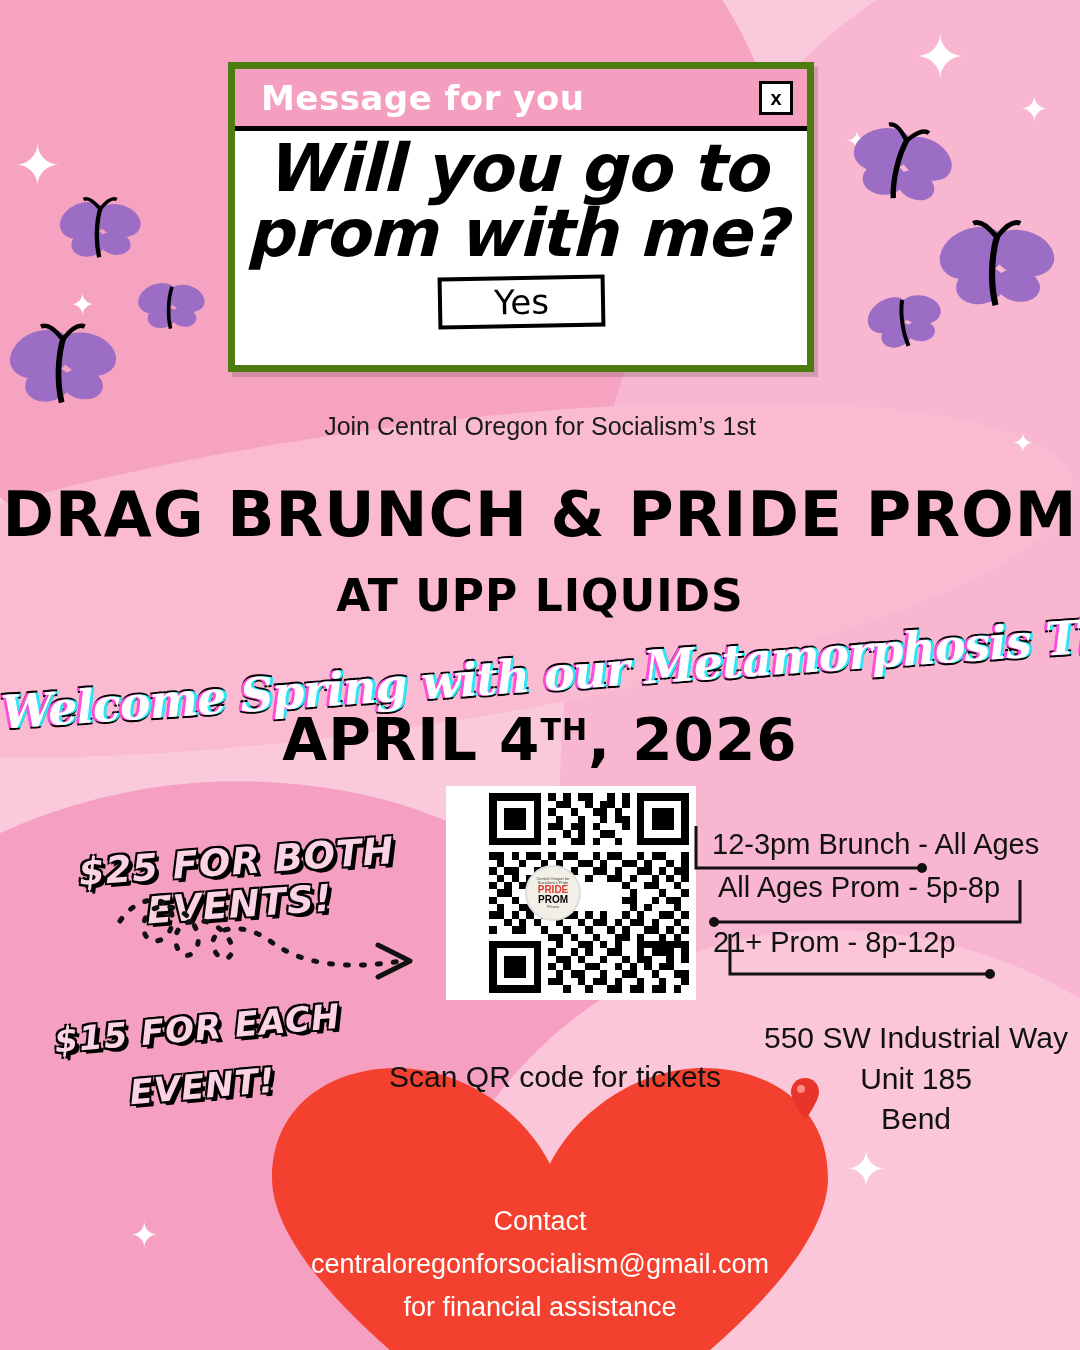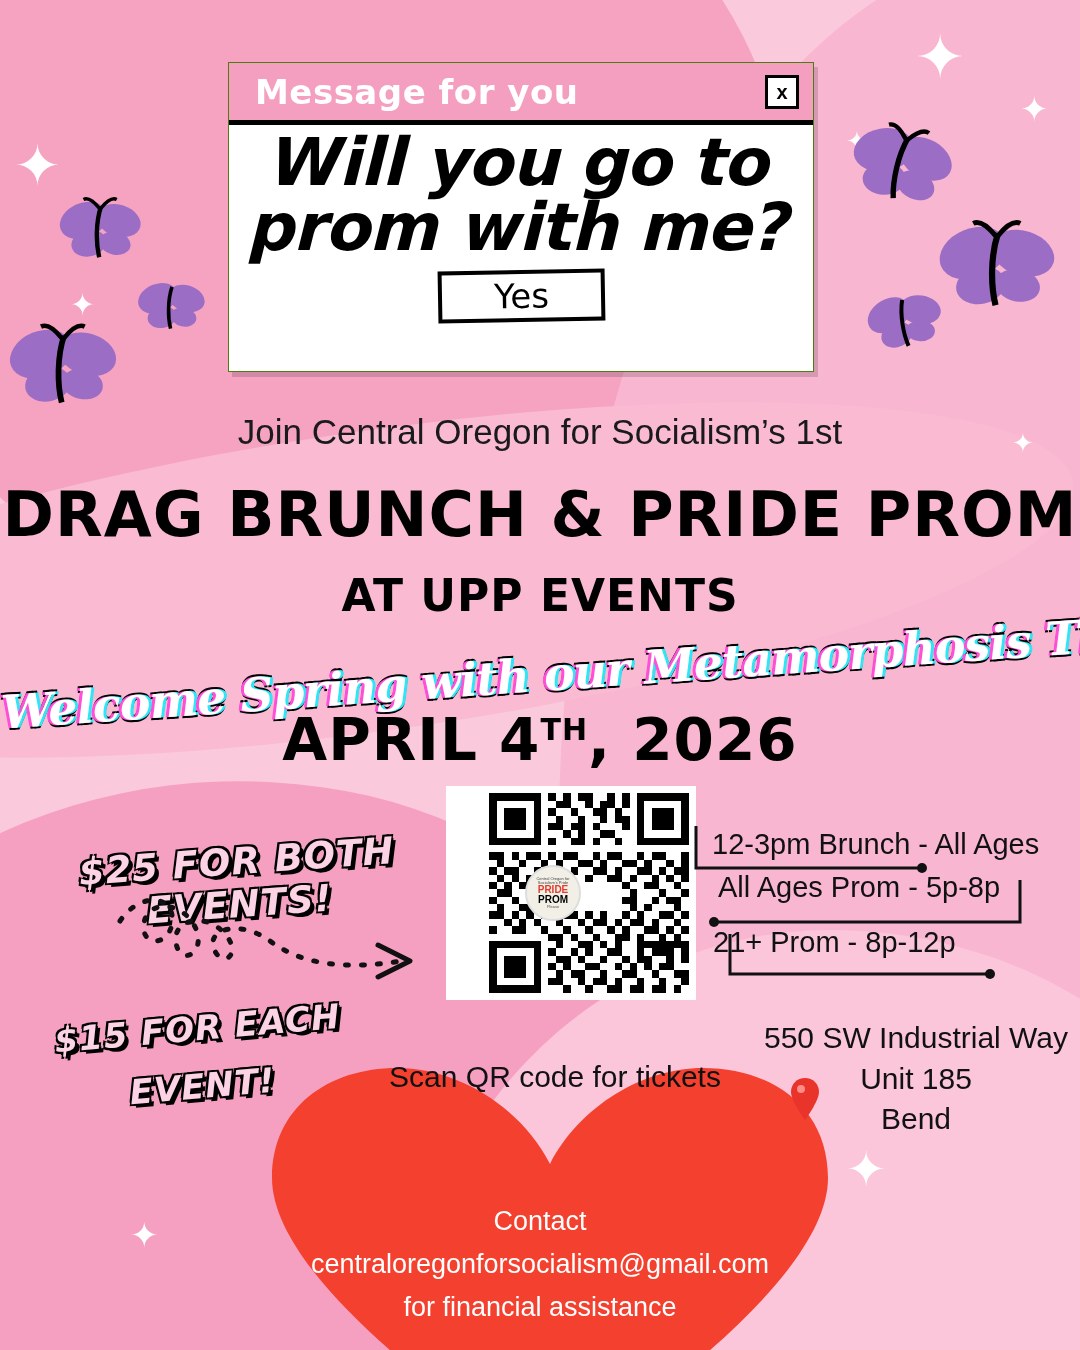--- a/index.html
+++ b/index.html
@@ -42,21 +42,21 @@
 
   
   .spark { position: absolute; color: #fff; line-height: 1; user-select: none; }
 
   
   .butterfly { position: absolute; }
 
   
   .popup {
     position: absolute; left: 228px; top: 62px; width: 586px; height: 310px;
-    border: 1px solid #4d7c0f; background: #fff; z-index: 5;
+    border: 7px solid #4d7c0f; background: #fff; z-index: 5;
     box-shadow: 4px 5px 0 rgba(0,0,0,0.15);
   }
   .popup-title-bar {
     height: 62px; background: #f49ec0; border-bottom: 5px solid #000;
     display: flex; align-items: center; justify-content: space-between;
     padding: 0 14px 0 26px;
   }
   .popup-title {
     font-size: 34px; font-weight: bold; color: #fff; letter-spacing: 0.5px;
     font-family: "DejaVu Sans", sans-serif;
@@ -83,21 +83,21 @@
     border: 4px solid #000; background: #fff;
     padding: 2px 52px; font-size: 34px; color: #000;
     font-family: "DejaVu Sans", sans-serif;
     transform: rotate(-1deg);
   }
 
   
   .content { position: relative; z-index: 6; }
   .join-line {
     position: absolute; top: 412px; left: 0; width: 100%;
-    text-align: center; font-size: 35px; color: #1a1a1a;
+    text-align: center; font-size: 25px; color: #1a1a1a;
     font-family: "Liberation Sans", sans-serif;
   }
   .main-title {
     position: absolute; top: 478px; left: 0; width: 100%;
     text-align: center; font-size: 62px; font-weight: bold; color: #000;
     font-family: "DejaVu Sans", sans-serif;
     letter-spacing: 1px;
   }
   .venue {
     position: absolute; top: 570px; left: 0; width: 100%;
@@ -297,21 +297,21 @@
     <div class="popup-question">Will you go to</div>
     <div class="popup-question">prom with me?</div>
     <div class="popup-yes">Yes</div>
   </div>
 </div>
 
 <div class="content">
 
   <div class="join-line">Join Central Oregon for Socialism’s 1st</div>
   <div class="main-title">DRAG BRUNCH &amp; PRIDE PROM</div>
-  <div class="venue">AT UPP EVENTS</div>
+  <div class="venue">AT UPP LIQUIDS</div>
   <div class="theme-line">Welcome Spring with our Metamorphosis Theme</div>
 
   <div class="date-line">
     <span>APRIL 4</span><sup>TH</sup><span>, 2026</span>
   </div>
 
   <div class="price-both">$25 FOR BOTH EVENTS!</div>
   <div class="price-each">$15 FOR EACH EVENT!</div>
 
   <svg class="arrow-squiggle" width="320" height="110" viewBox="0 0 320 110">

